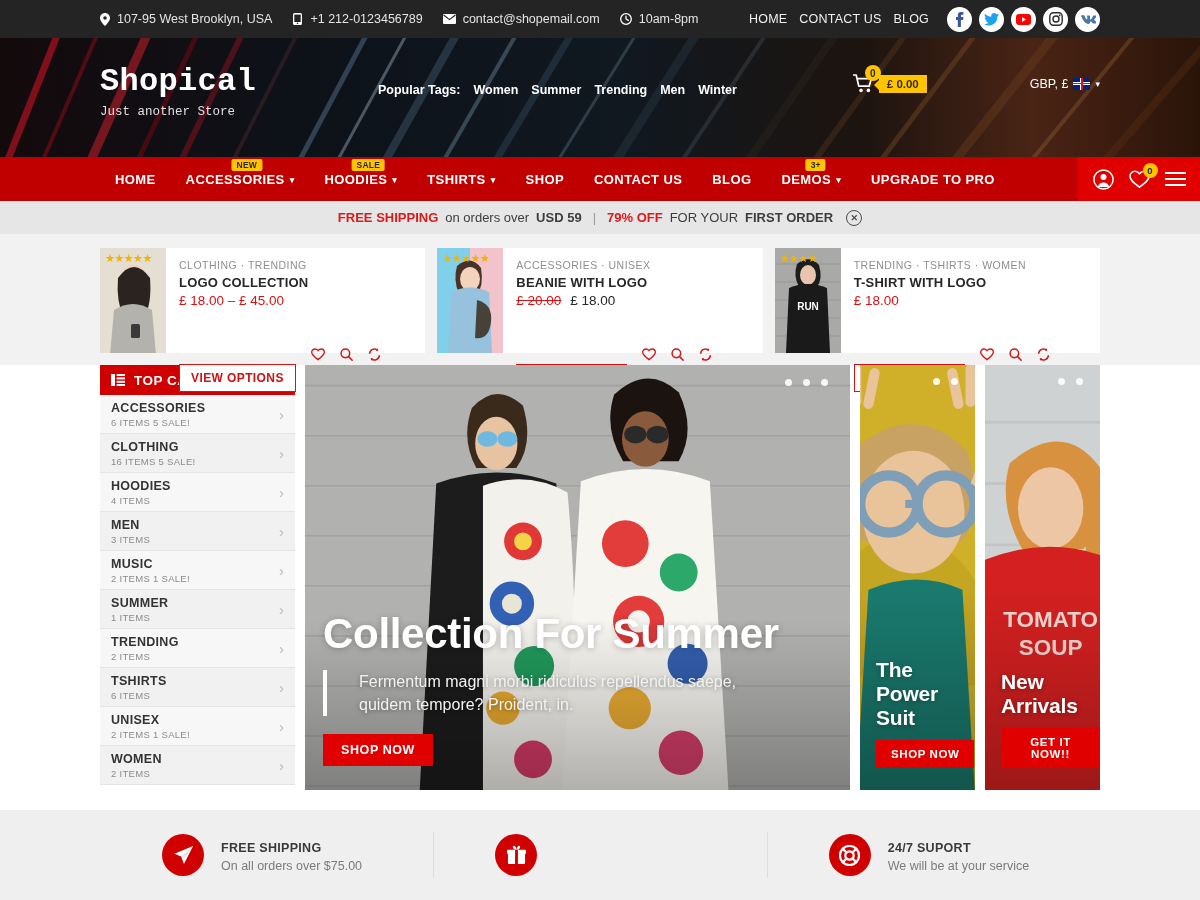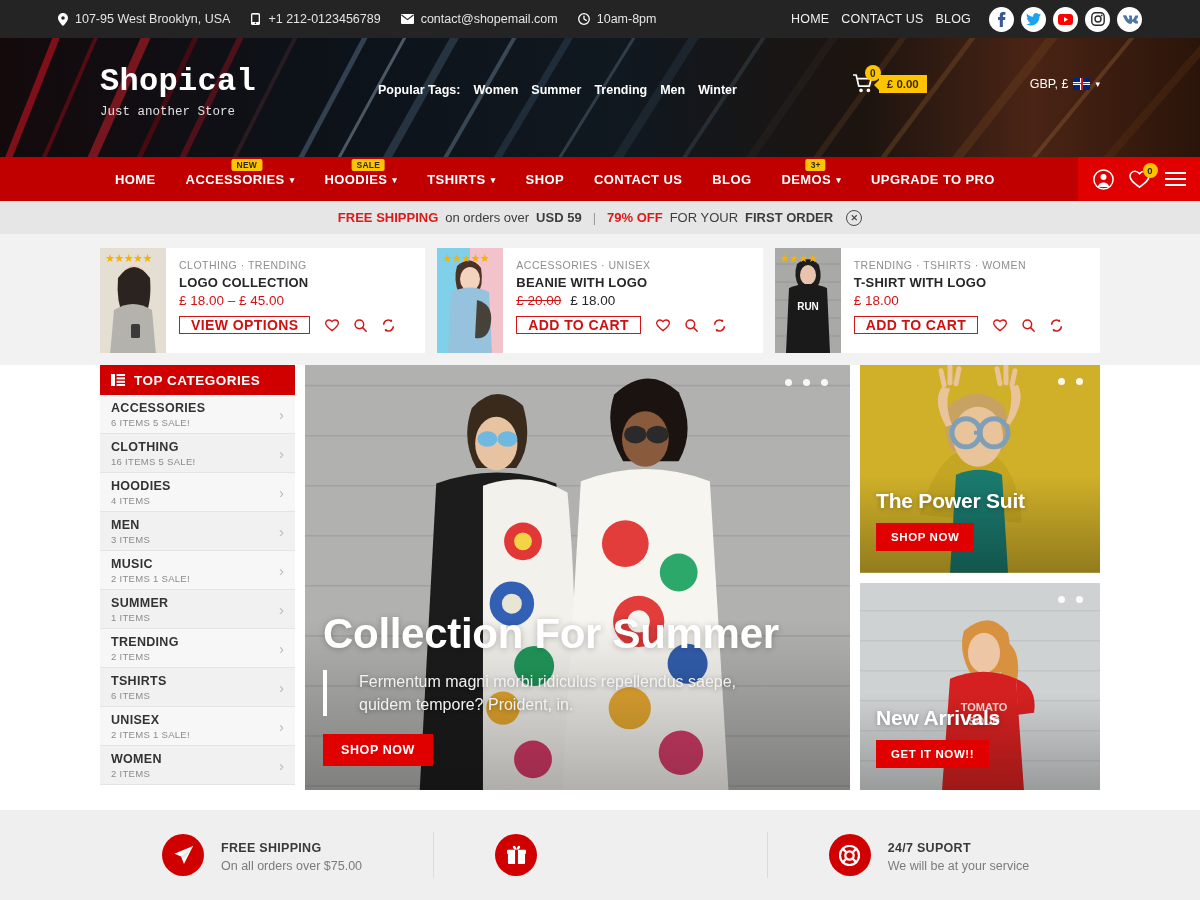--- a/index.html
+++ b/index.html
@@ -8,21 +8,21 @@
     font-family: "Liberation Sans", sans-serif;
     background: #ffffff;
     overflow: hidden;
     -webkit-font-smoothing: antialiased;
   }
   .page { width: 1200px; height: 900px; position: relative; }
 
   
   .topbar {
     height: 38px; background: #242424; color: #e8e8e8;
-    display: flex; align-items: center; padding: 0 58px;
+    display: flex; align-items: center; padding: 0 100px;
     font-size: 12.5px;
   }
   .tb-left { display: flex; align-items: center; gap: 20px; flex: 1; }
   .tb-item { display: flex; align-items: center; gap: 7px; white-space: nowrap; color:#e4e4e4; }
   .tb-item svg { flex: none; }
   .tb-right { display: flex; align-items: center; gap: 12px; }
   .tb-links { display: flex; gap: 12px; font-size: 12.5px; color: #f0f0f0; letter-spacing:.2px; }
   .tb-links span { cursor: pointer; }
   .socials { display: flex; gap: 7px; margin-left: 6px; }
   .soc {
@@ -165,22 +165,22 @@
   }
   .pbody { flex: 1; padding: 11px 12px 0 13px; position: relative; }
   .pcat { font-size: 10.5px; color: #8e8e8e; letter-spacing: .5px; }
   .pname { font-size: 13px; font-weight: 700; color: #272727; margin-top: 4px; letter-spacing:.2px; }
   .pprice { font-size: 13.5px; color: #d41414; margin-top: 3px; }
   .pprice .old { text-decoration: line-through; margin-right: 5px; }
   .pprice .new { color: #272727; }
   .pactions { display: flex; align-items: center; gap: 0; margin-top: 8px; }
   .btn-outline {
     border: 1.5px solid #d41414; color: #cf1111; background: #fff;
-    font-size: 14px; font-weight: 700; letter-spacing: .4px;
-    padding: 0 11px; cursor: pointer; font-family:"Liberation Sans",sans-serif;
+    font-size: 12px; font-weight: 700; letter-spacing: .4px;
+    padding: 6px 11px; cursor: pointer; font-family:"Liberation Sans",sans-serif;margin-top:48px;
   }
   .p-ic { margin-left: 15px; cursor: pointer; display:flex; align-items:center; }
 
   
   .content { padding: 0 100px; display: flex; gap: 10px; height: 425px; }
   .cats { width: 195px; flex: none; }
   .cats-head {
     background: #d00000; color: #fff; height: 30px;
     display: flex; align-items: center; gap: 9px; padding: 0 11px;
     font-size: 13.5px; font-weight: 700; letter-spacing: .5px;
@@ -212,21 +212,21 @@
     color: #f2f2f2; font-size: 16px; line-height: 1.45; max-width: 430px;
     text-shadow: 0 1px 5px rgba(0,0,0,.4);
   }
   .btn-red {
     margin-top: 18px; background: #e00000; color: #fff; border: 0;
     font-size: 12.5px; font-weight: 700; letter-spacing: .6px;
     padding: 9px 18px; cursor: pointer; display:inline-block;
     font-family:"Liberation Sans",sans-serif;
   }
 
-  .side-banners { width: 240px; flex: none; display: flex; flex-direction: column; gap: 10px; }
+  .side-banners { width: 240px; flex: none; display: flex; flex-direction: row; gap: 10px; }
   .banner { flex: 1; position: relative; overflow: hidden; }
   .banner-dots { position: absolute; top: 13px; right: 17px; display: flex; gap: 11px; z-index: 5; }
   .banner-txt { position: absolute; left: 16px; bottom: 22px; z-index: 4; }
   .banner-title {
     color: #fff; font-size: 21px; font-weight: 700; letter-spacing: -.2px;
     text-shadow: 0 1px 5px rgba(0,0,0,.3);
   }
   .banner .btn-red { margin-top: 10px; padding: 8px 15px; font-size: 11.5px; }
 
   

